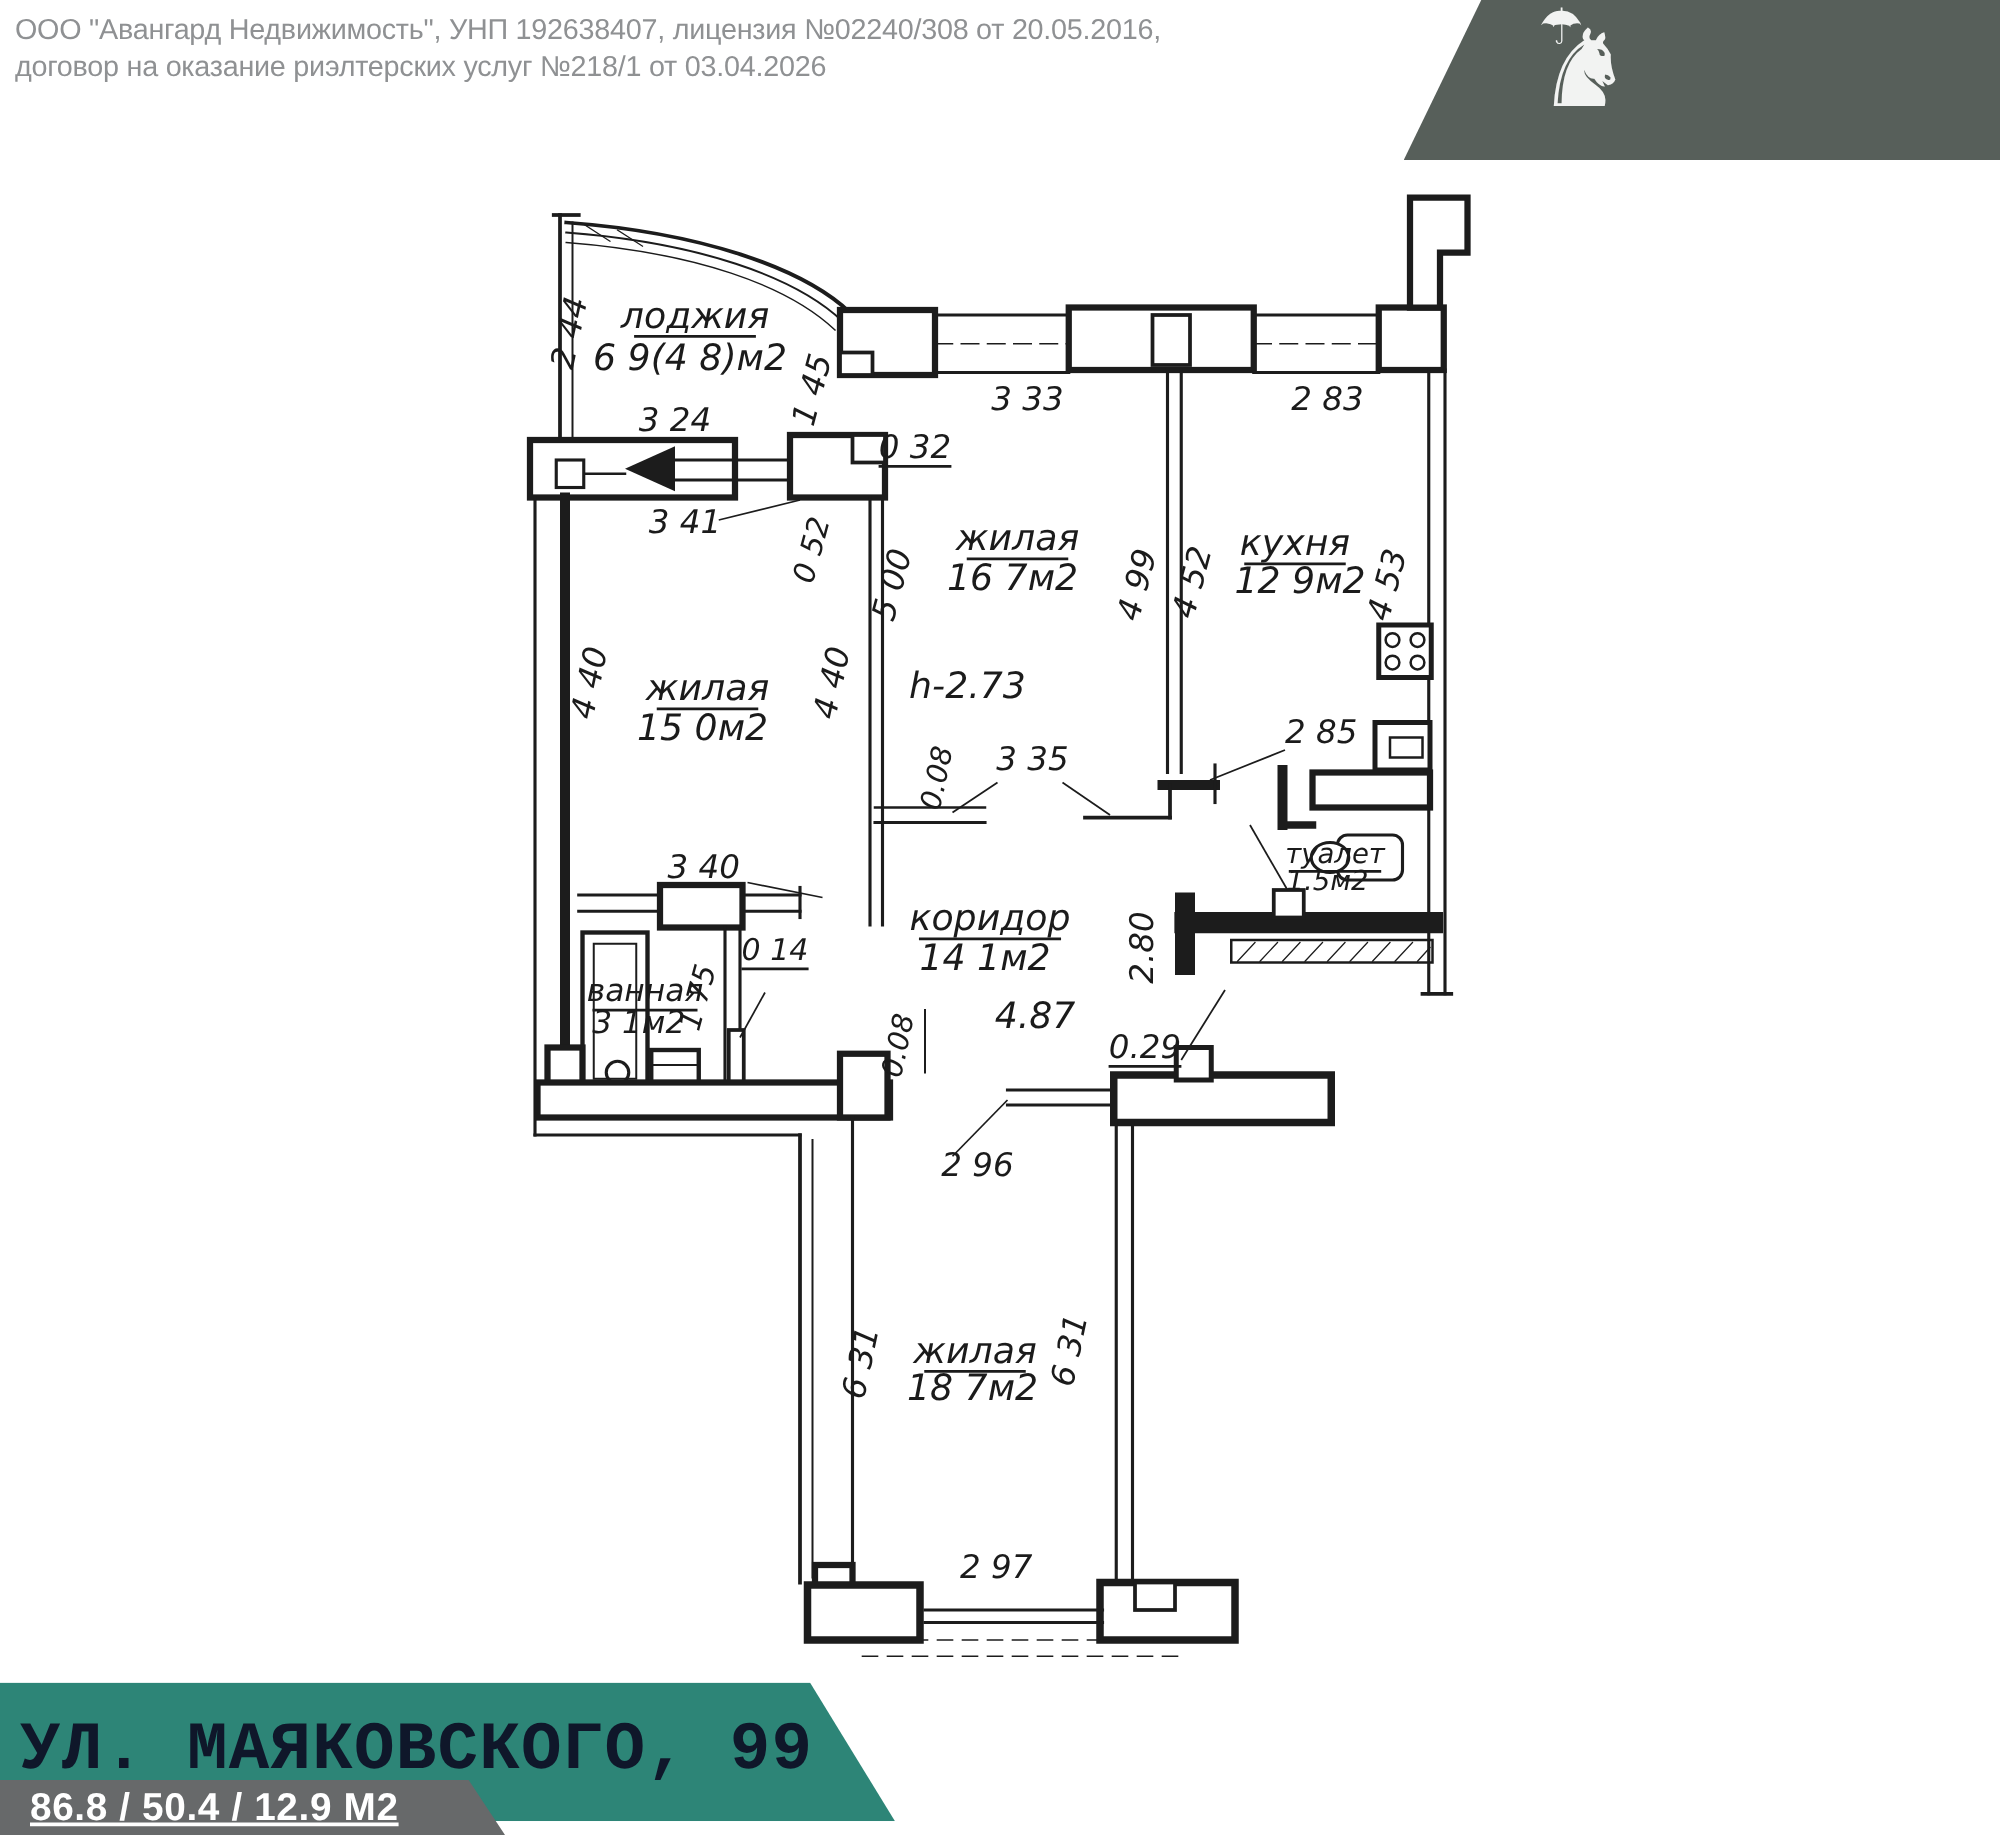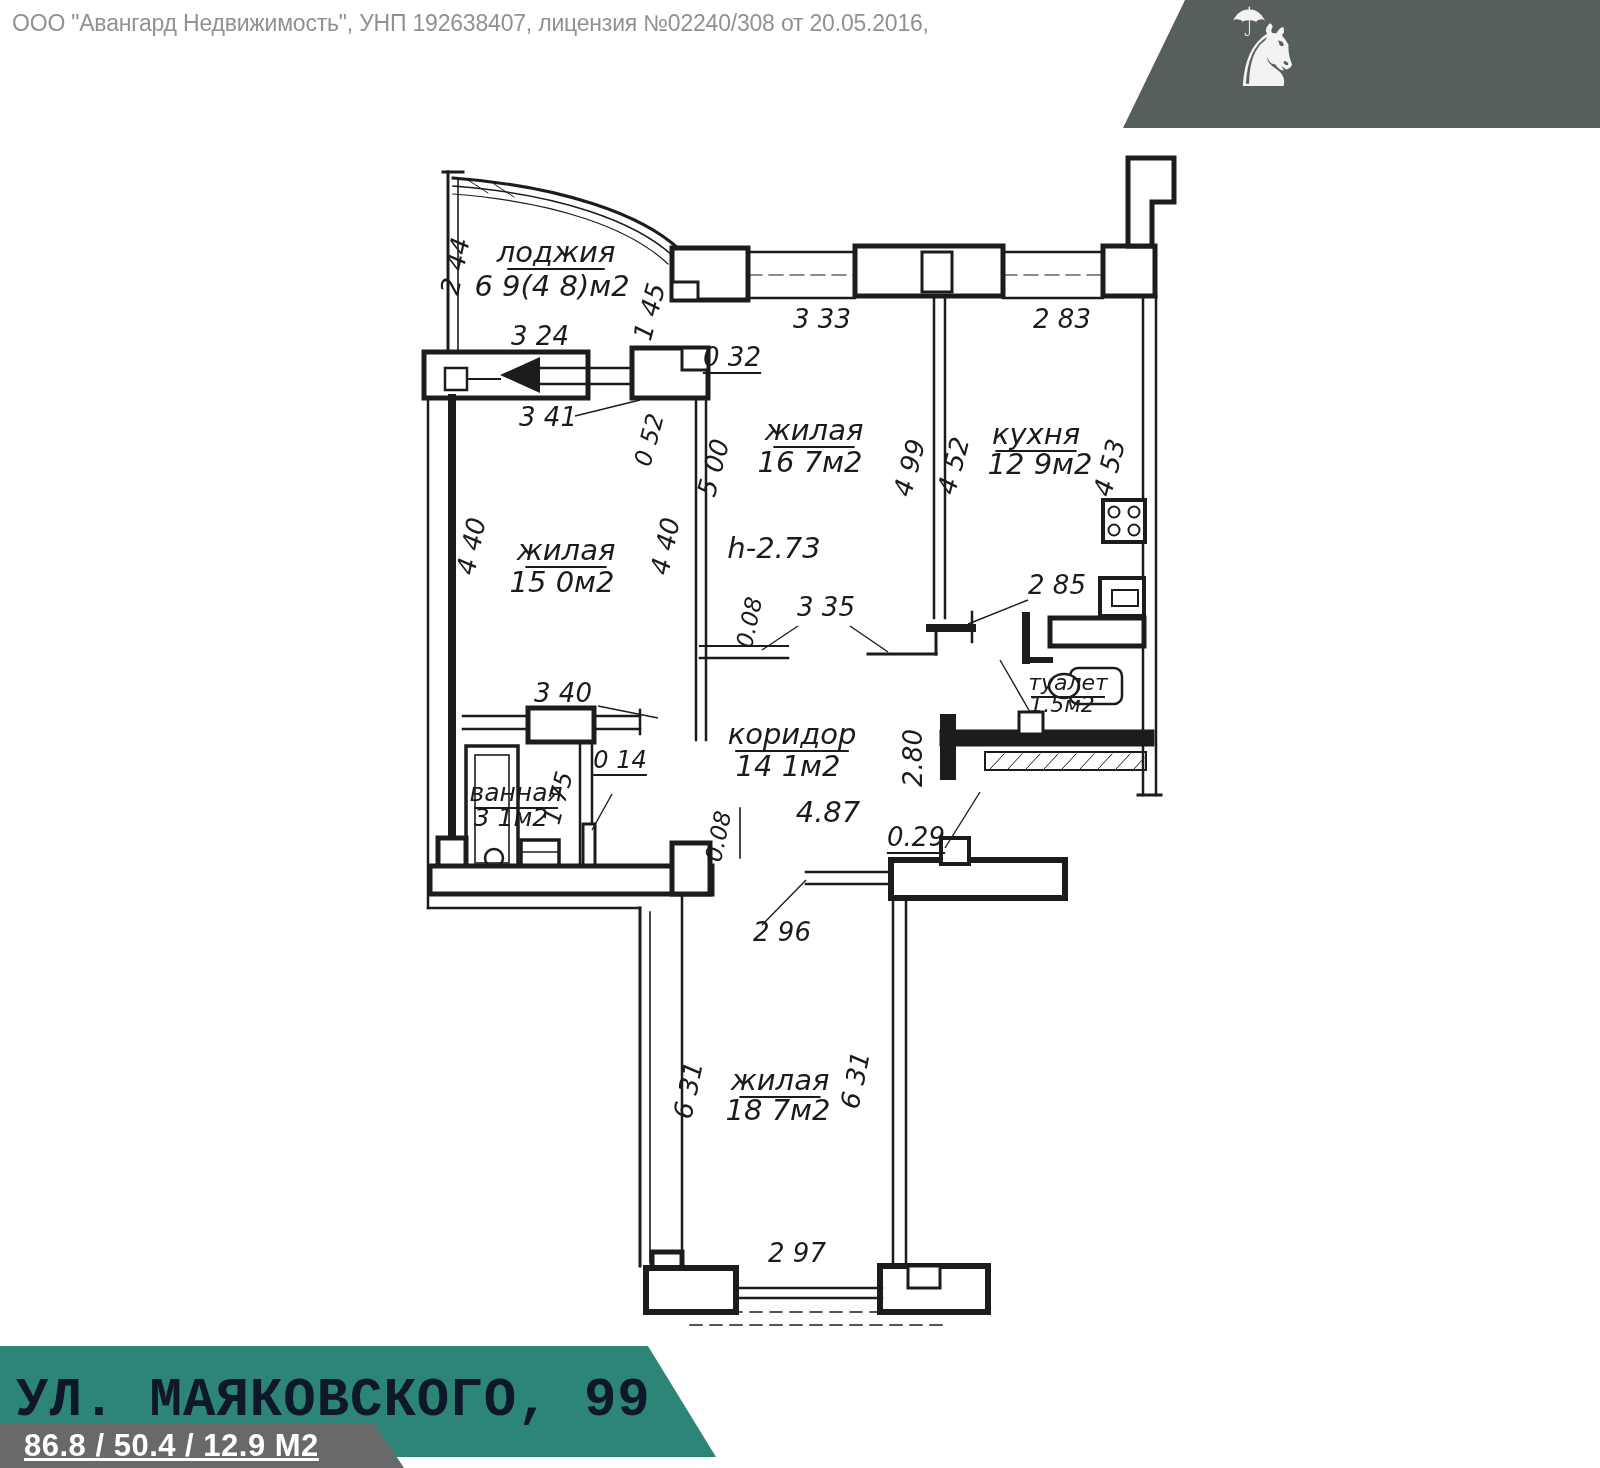--- a/index.html
+++ b/index.html
@@ -30,20 +30,21 @@
   #plan{position:absolute;left:0;top:0;width:1600px;height:1468px;z-index:1;}
   #plan text{font-family:"DejaVu Sans",sans-serif;font-style:italic;fill:#1b1b1b;}
 </style>
 </head>
 <body>
 
 <div id="stage">
 
   <div id="license">
     <div>ООО "Авангард Недвижимость", УНП 192638407, лицензия №02240/308 от 20.05.2016,</div>
+    <div>договор на оказание риэлтерских услуг №218/1 от 03.04.2026</div>
   </div>
 
   <div id="logo">
     <div class="icon">
       <span class="horse">♞</span>
       <span class="umb">☂</span>
     </div>
   </div>
 
   <svg id="plan" viewBox="0 0 1600 1468">

